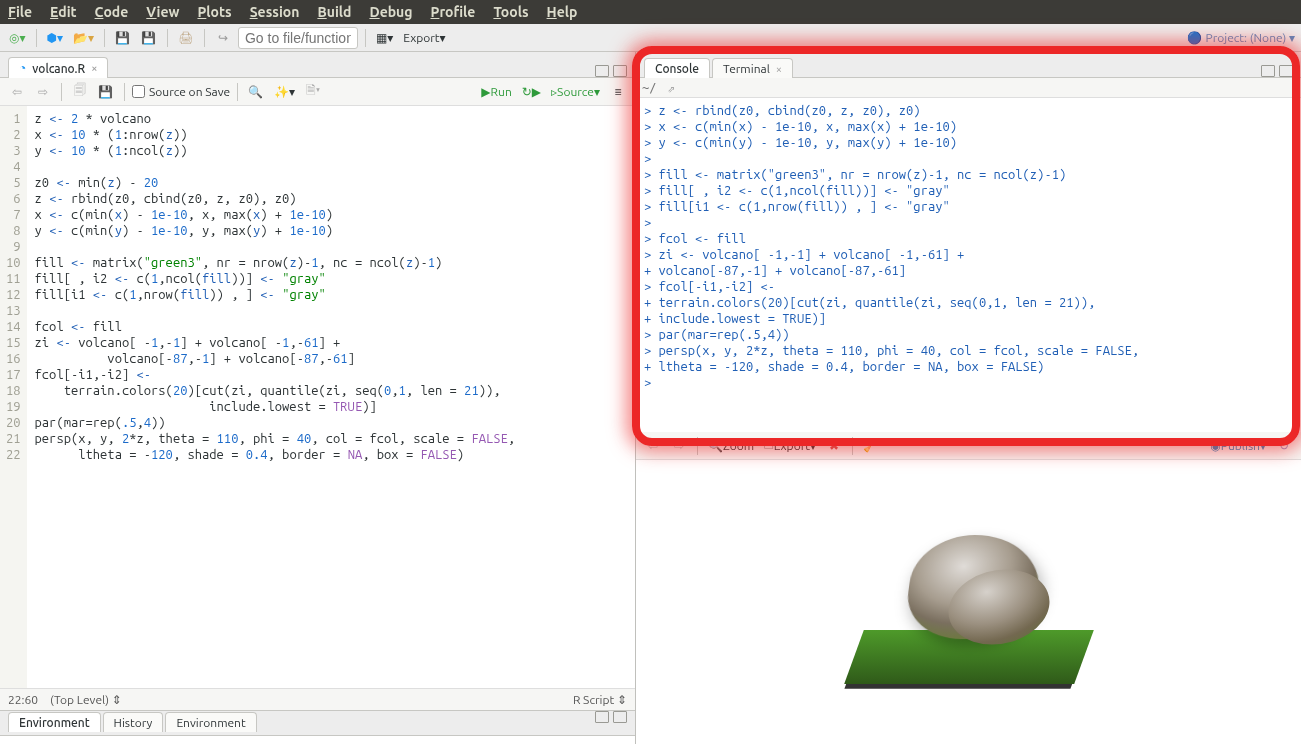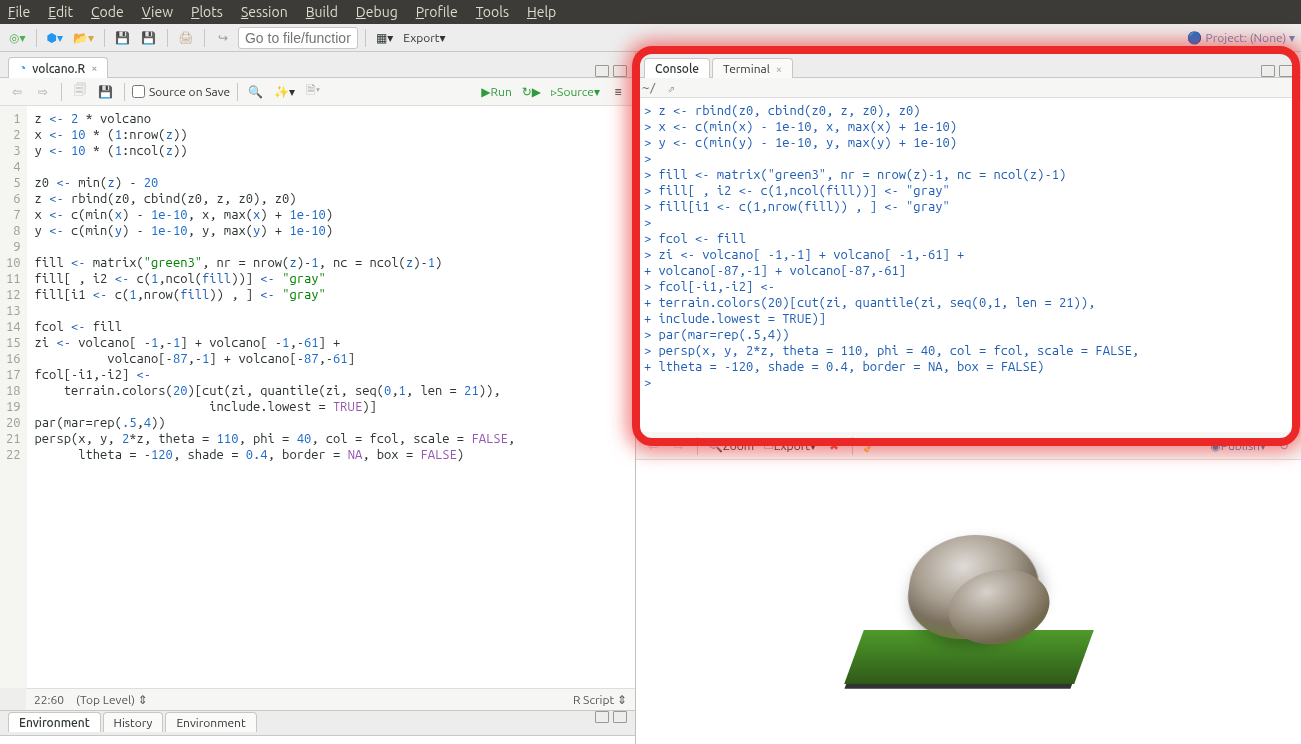--- a/index.html
+++ b/index.html
@@ -17,20 +17,21 @@
   height: 24px;
   display: flex;
   align-items: center;
   padding: 0 8px;
   gap: 18px;
 }
 .menubar .menu-item {
   color: #dcdccc;
   font-size: 14px;
   cursor: pointer;
+  font-weight: bold;
 }
 .menubar .menu-item u { text-decoration: underline; }
 .toolbar {
   background: #ededed;
   border-bottom: 1px solid #c7c7c3;
   height: 28px;
   display: flex;
   align-items: center;
   padding: 0 6px;
   gap: 4px;
@@ -149,21 +150,20 @@
 .tok-const { color: #9558b2; }
 .status-bar {
   background: #f6f6f4;
   border-top: 1px solid #dedede;
   height: 22px;
   display: flex;
   align-items: center;
   padding: 0 8px;
   font-size: 12px;
   color: #555;
-  margin-left: 26px;
 }
 .status-bar .right { margin-left: auto; }
 .console-area {
   flex: 1;
   overflow: auto;
   background: #fff;
   font-family: "Ubuntu Mono","DejaVu Sans Mono","Consolas",monospace;
   font-size: 13px;
   line-height: 16px;
   padding: 4px 8px;

